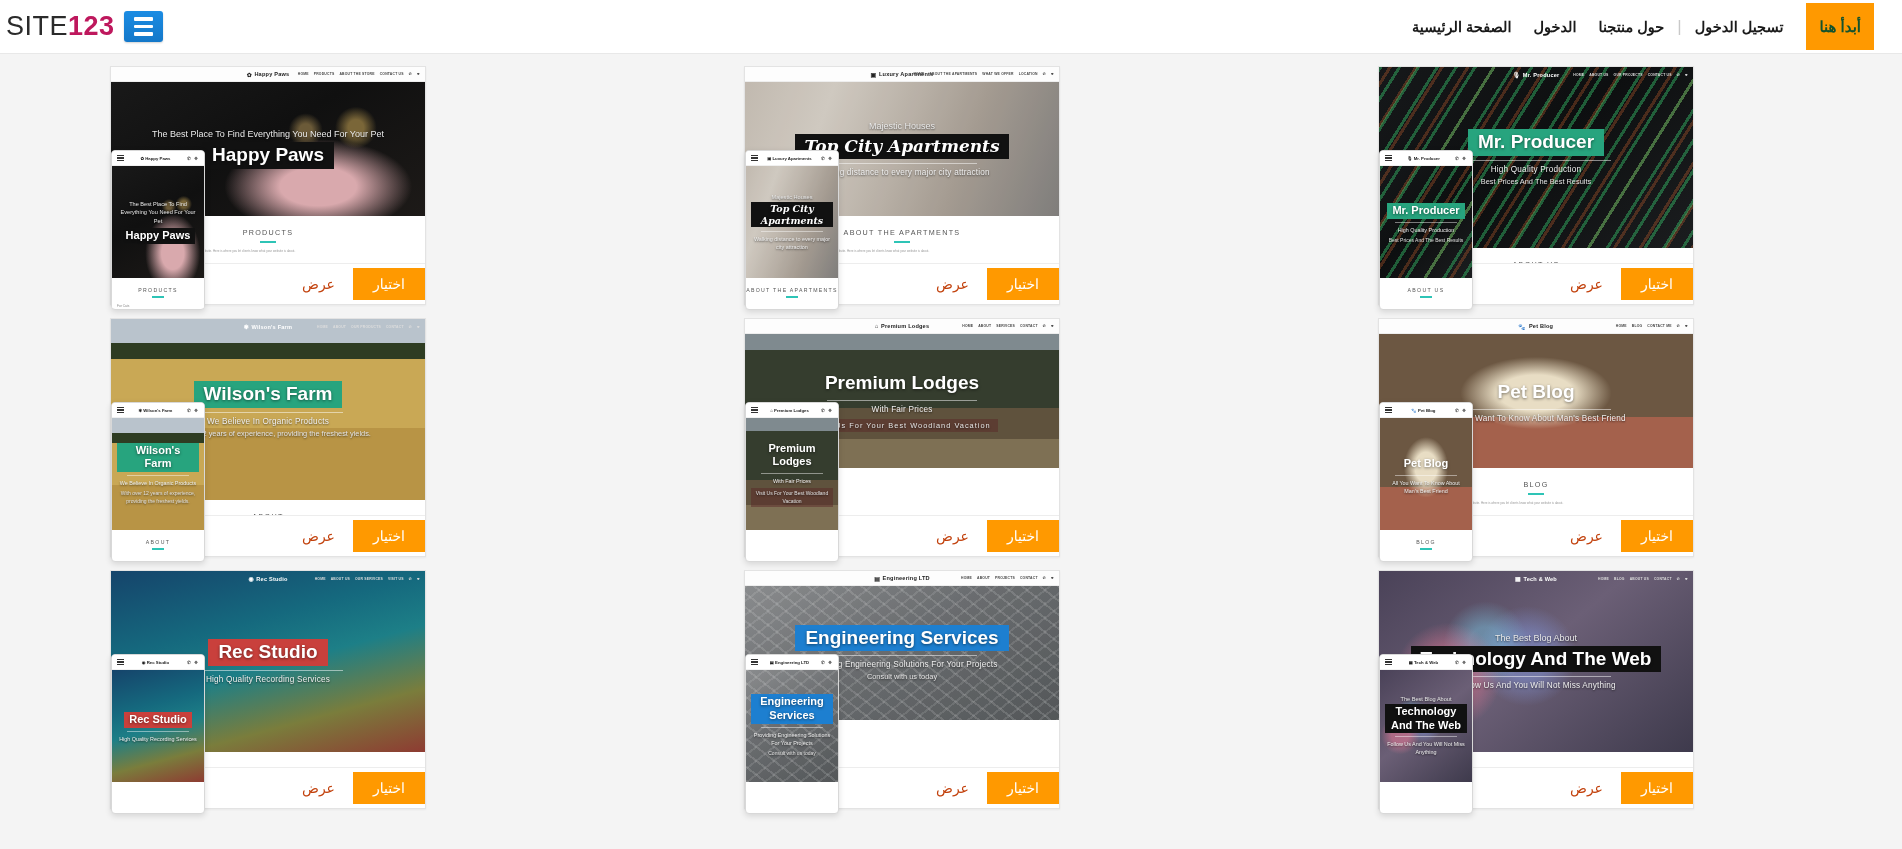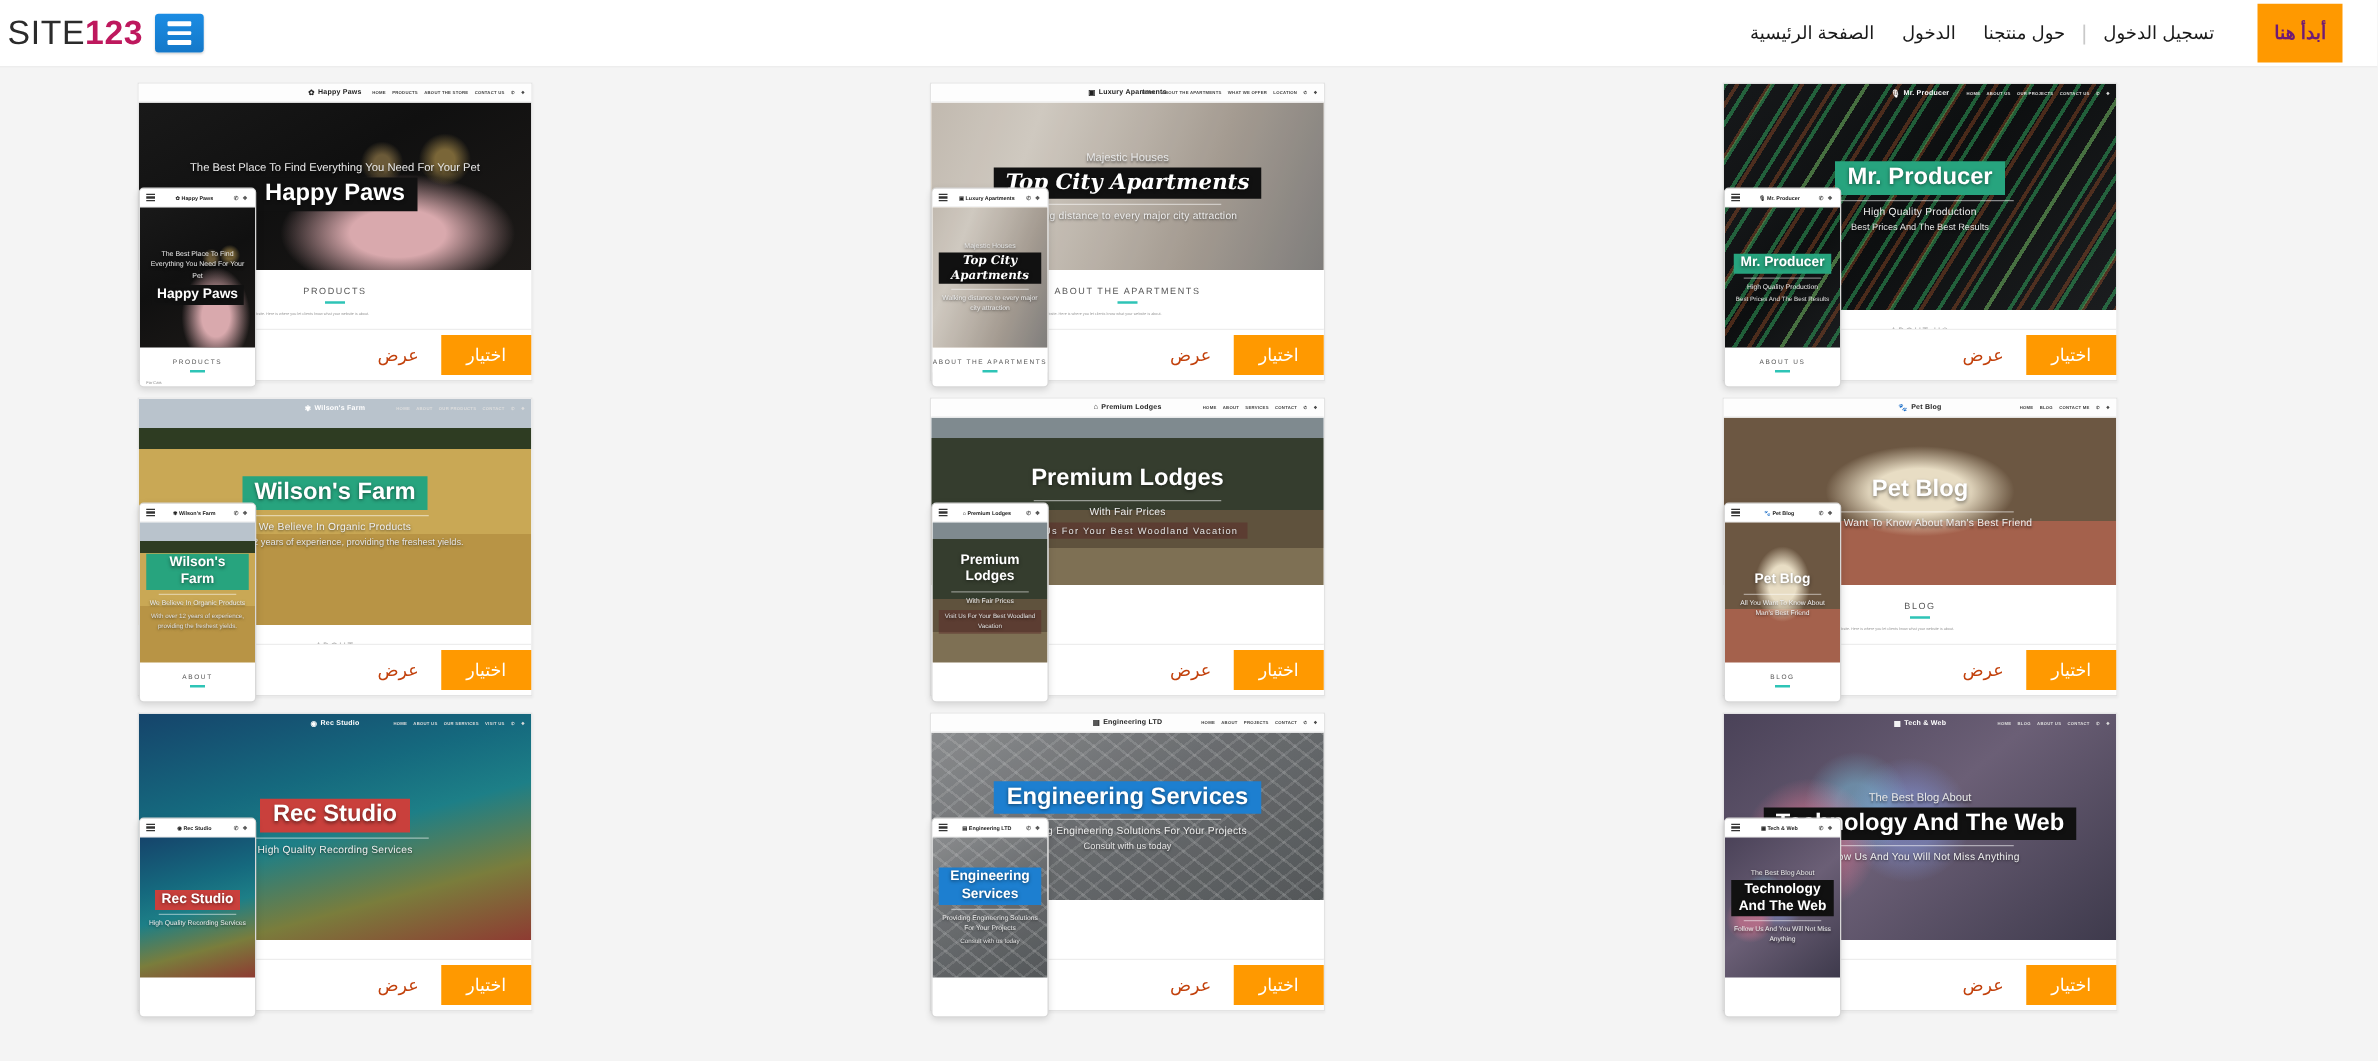--- a/index.html
+++ b/index.html
@@ -18,38 +18,39 @@
     background: #ffffff;
     border-bottom: 1px solid #e8e8e8;
     display: flex;
     align-items: center;
     justify-content: space-between;
     padding: 0 14px 0 0;
   }
   .nav-left { display: flex; align-items: center; height: 100%; }
   .cta-btn {
     background: #ff9900;
-    color: #701a75;
+    color: #14532d;
     font-size: 15px;
     font-weight: 700;
     padding: 16px 13px;
     border: none;
     cursor: pointer;
     line-height: 1;
     margin-right: 14px;
-    margin-left: 24px;
+    margin-left: 12px;
   }
   .nav-links { display: flex; align-items: center; gap: 0; }
   .nav-link {
     font-size: 14.5px;
     color: #1a1a1a;
     text-decoration: none;
     padding: 0 11px;
     white-space: nowrap;
     cursor: pointer;
+    font-weight: bold;
   }
   .nav-sep { color: #c9c9c9; font-size: 17px; padding: 0 2px; }
 
   .brand { display: flex; align-items: center; gap: 9px; padding-left: 6px; }
   .brand-mark {
     width: 39px; height: 31px;
     background: linear-gradient(180deg,#1b8ce3 0%,#1478c9 100%);
     border-radius: 3px;
     display: flex; flex-direction: column;
     align-items: center; justify-content: center;

